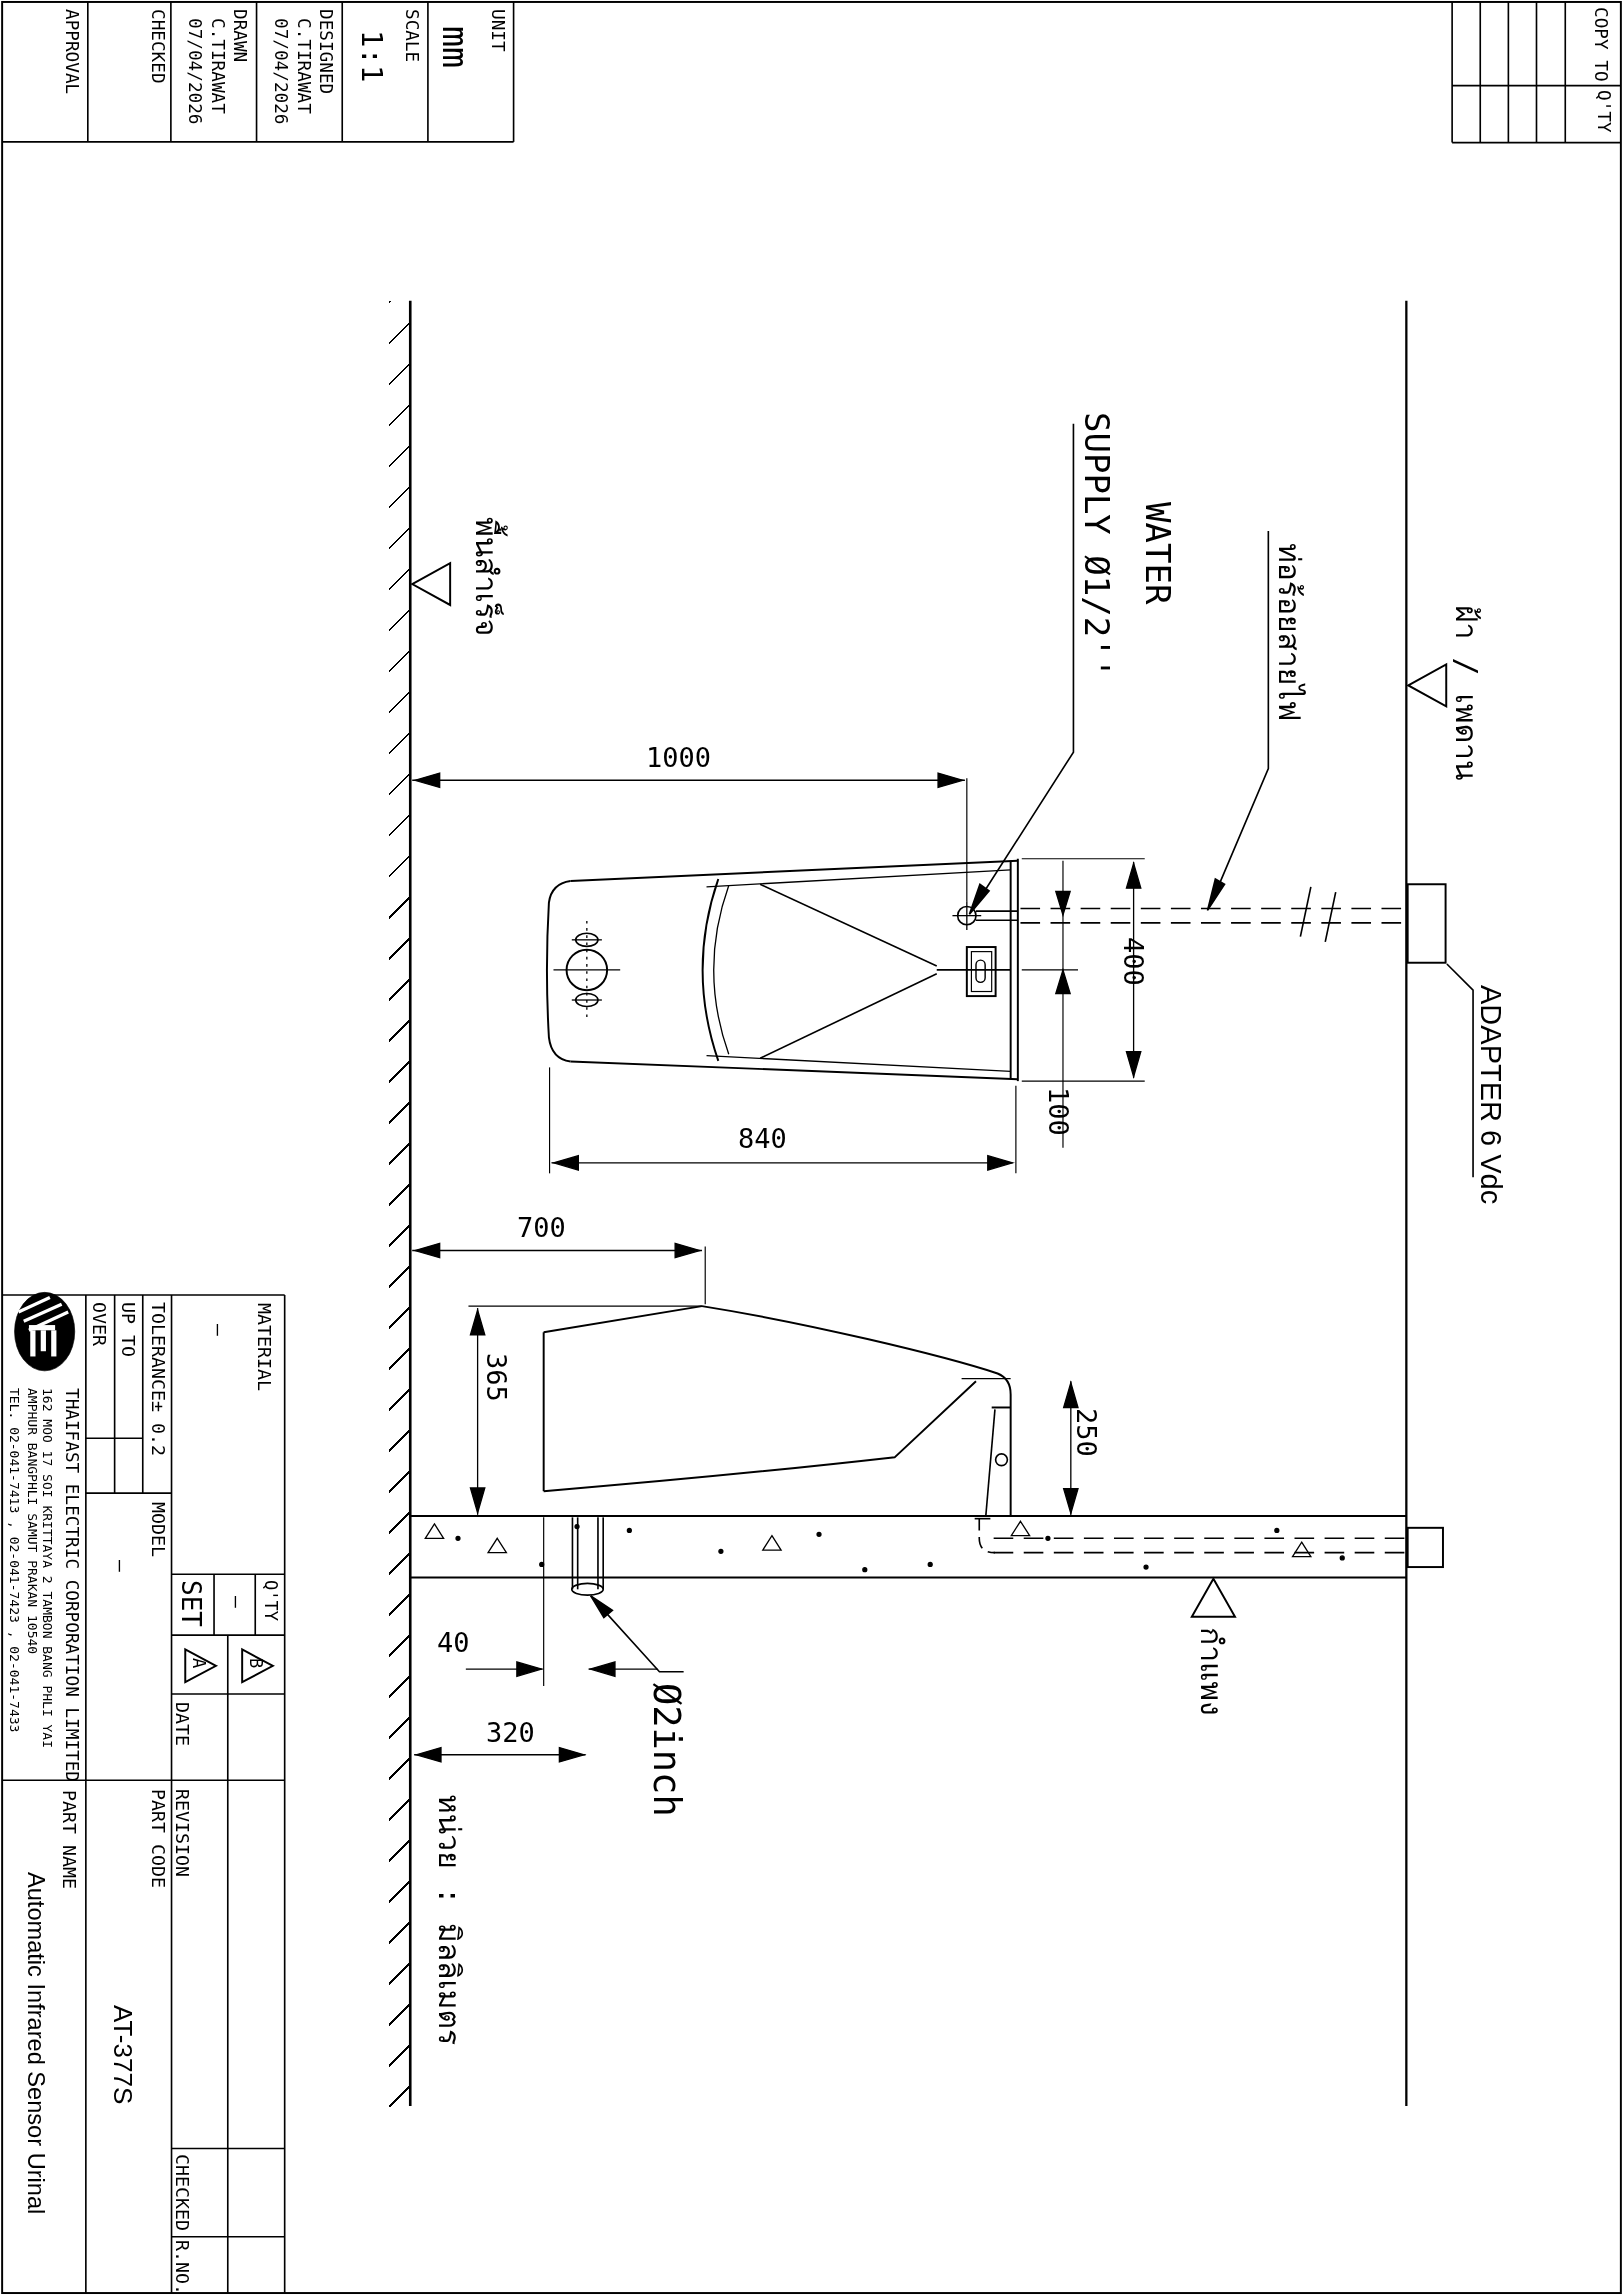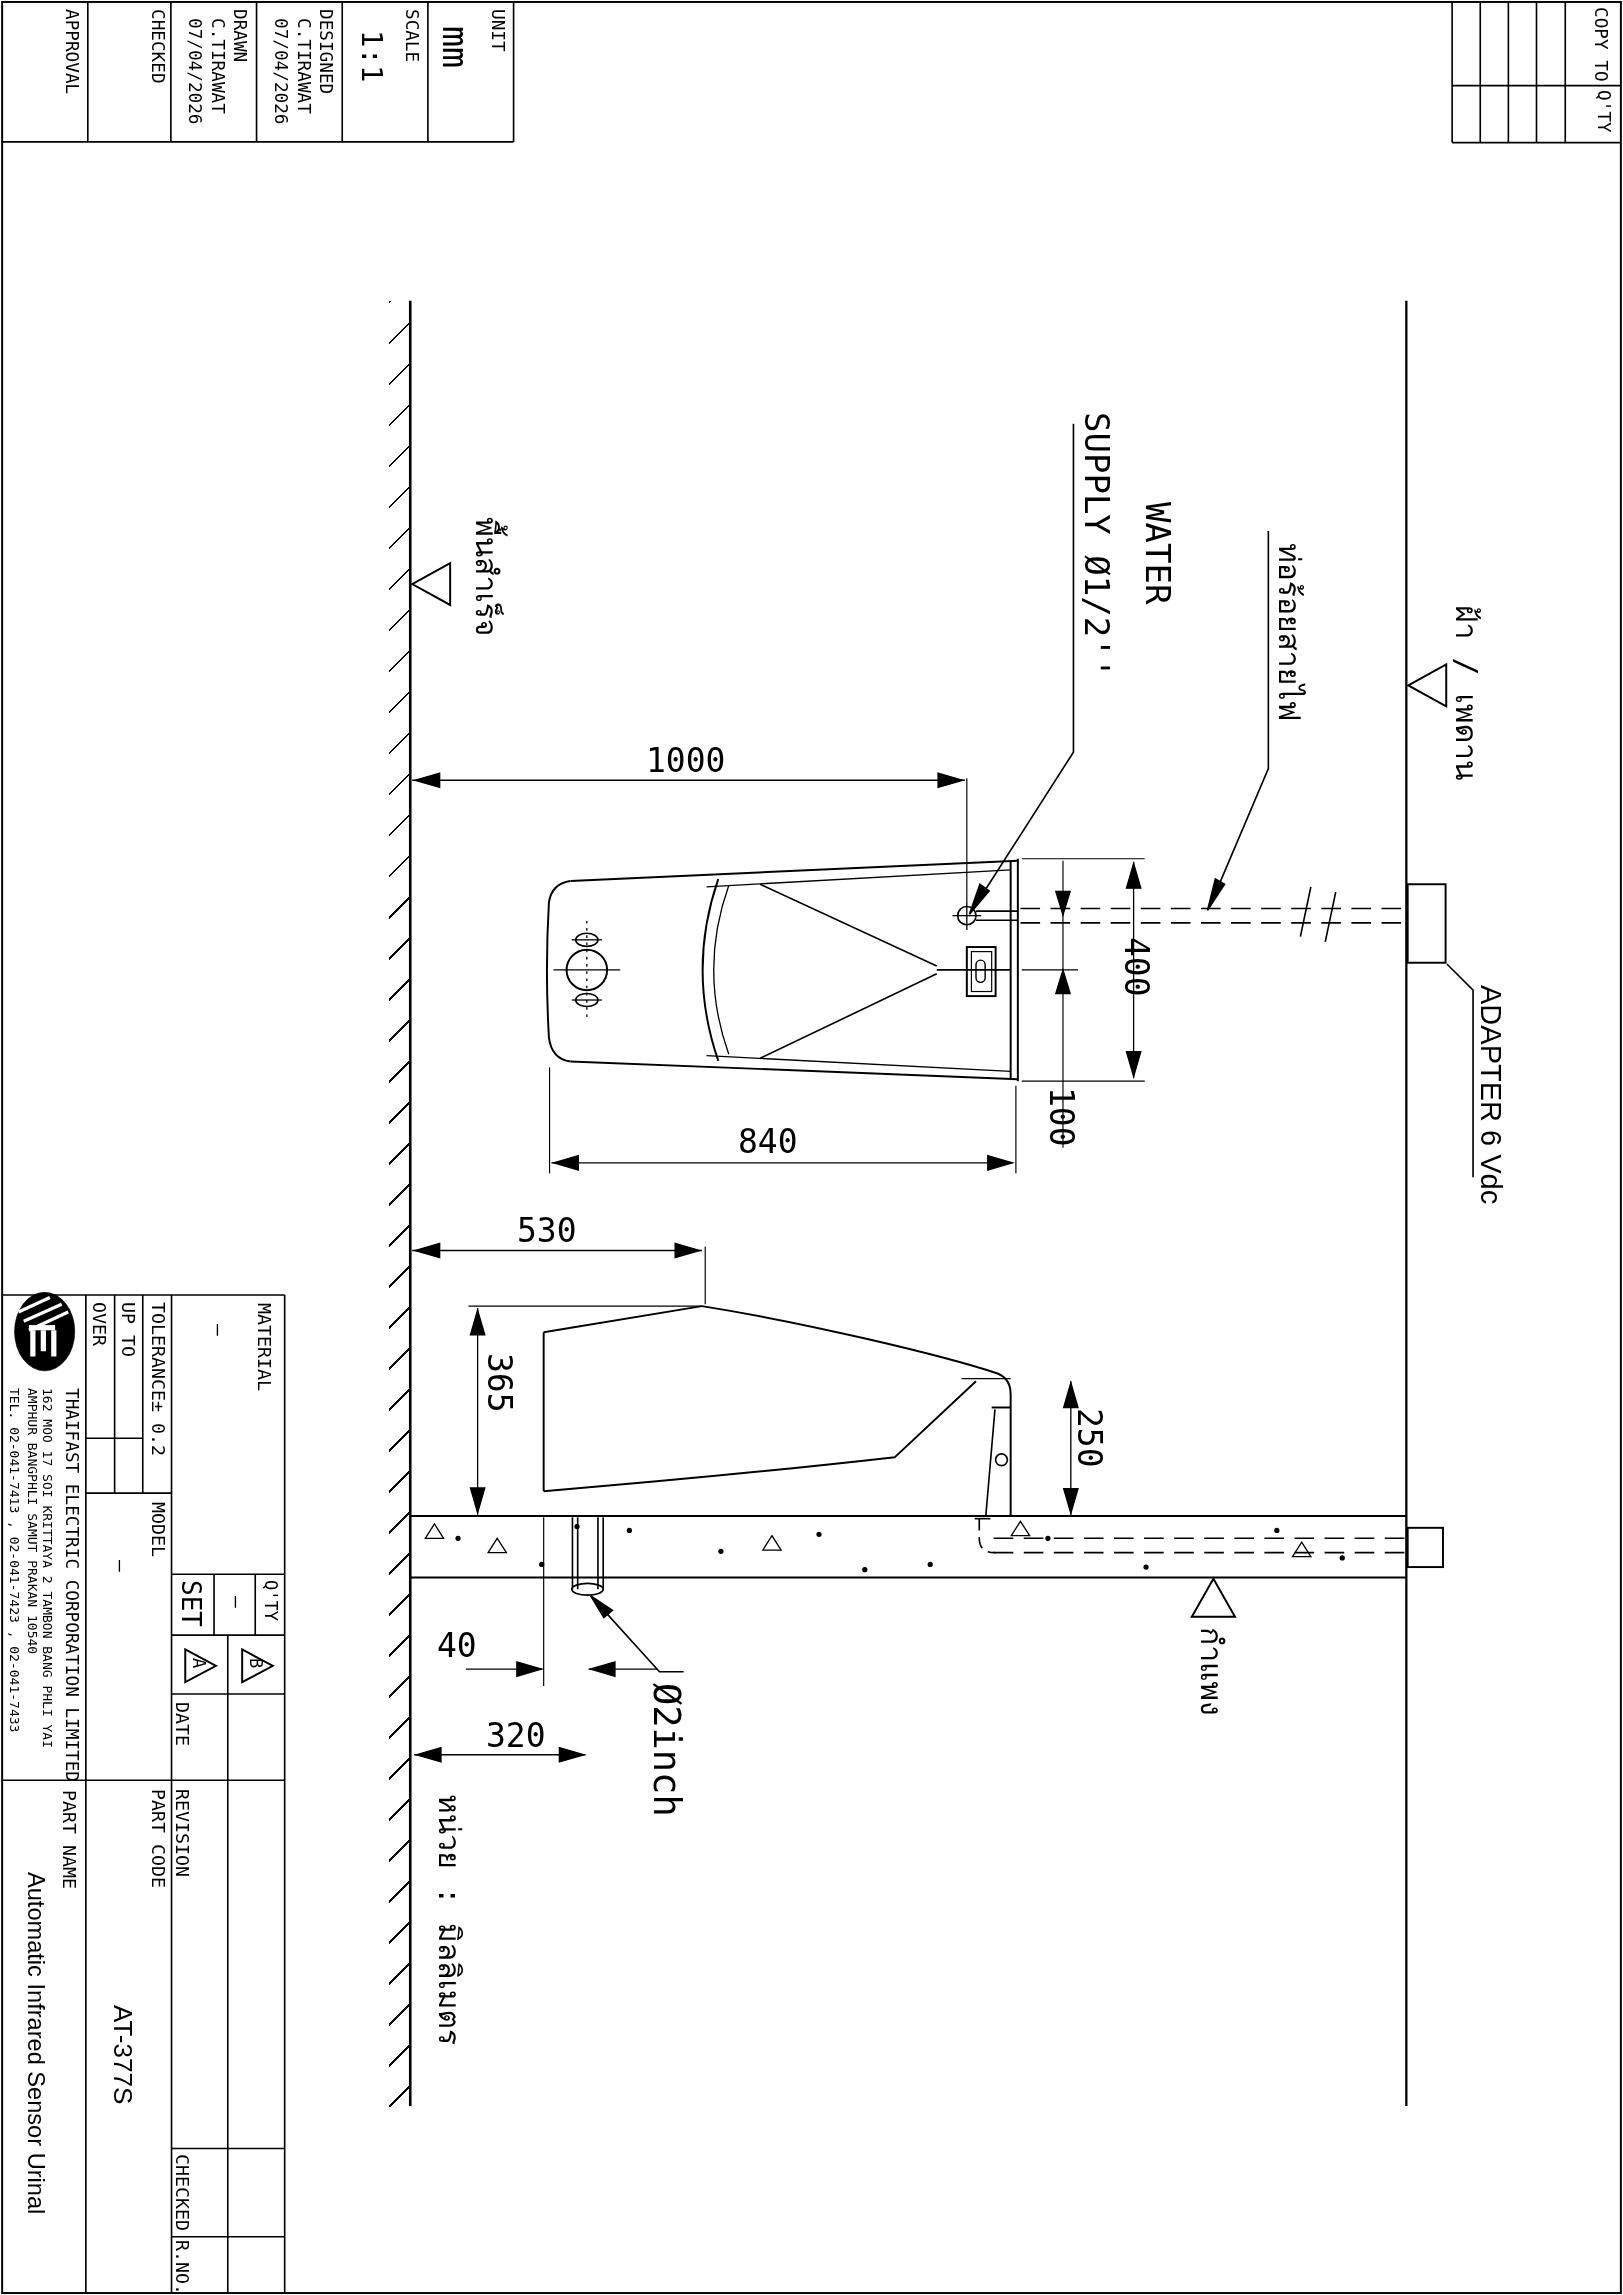--- a/index.html
+++ b/index.html
@@ -6,21 +6,21 @@
   #page{position:relative;width:1623px;height:2295px;background:#ffffff;overflow:hidden;
         font-family:"DejaVu Sans Mono",monospace;color:#000;}
   #linework{position:absolute;left:0;top:0;}
   .t{position:absolute;white-space:pre;line-height:1;color:#000;}
   .v{writing-mode:vertical-rl;text-orientation:sideways;}
   .cad{font-family:"DejaVu Sans Mono",monospace;}
   .arial{font-family:"Liberation Sans",sans-serif;}
   .hatch{position:absolute;left:389px;top:301px;width:21.6px;height:1806px;
          background:repeating-linear-gradient(135deg,#000 0 2px,transparent 2px 29px);}
   .f27{font-size:17.7px;} .f20{font-size:13px;} .f28{font-size:18.3px;} .f30{font-size:19.6px;}
-  .f40{font-size:26px;} .f44{font-size:29px;} .f46{font-size:30px;} .f50{font-size:33px;text-align:right;}
+  .f40{font-size:26px;} .f44{font-size:29px;} .f46{font-size:30px;} .f50{font-size:27px;text-align:right;}
   .f52{font-size:34px;} .f54{font-size:35px;} .f56{font-size:37px;} .f36{font-size:23.6px;}
   .f26{font-size:17px;}
 </style>
 </head>
 <body>
 
 <div id="page">
 
   <svg id="linework" width="1623" height="2295" viewBox="0 0 2481 3509" fill="none" stroke="#000">
 
@@ -245,21 +245,21 @@
   <div class="t v cad f27" style="left:402px;top:8.5px">SCALE</div>
   <div class="t v cad f44" style="left:357px;top:30px">1:1</div>
   <div class="t v cad f27" style="left:488px;top:8.5px">UNIT</div>
   <div class="t v cad f54" style="left:437px;top:26px">mm</div>
 
   <div class="t v cad f27" style="left:1591px;top:6.5px">COPY TO</div>
   <div class="t v cad f27" style="left:1594px;top:90px">Q'TY</div>
 
   <div class="t cad f50" style="left:646px;top:744px">1000</div>
   <div class="t cad f50" style="left:738px;top:1125px">840</div>
-  <div class="t cad f50" style="left:517px;top:1214px">530</div>
+  <div class="t cad f50" style="left:517px;top:1214px">700</div>
   <div class="t cad f50" style="left:437px;top:1629px">40</div>
   <div class="t cad f50" style="left:486px;top:1719px">320</div>
   <div class="t v cad f50" style="left:1120px;top:937px">400</div>
   <div class="t v cad f50" style="left:1045px;top:1087px">100</div>
   <div class="t v cad f50" style="left:483px;top:1353px">365</div>
   <div class="t v cad f50" style="left:1073px;top:1408px">250</div>
   <div class="t v cad f56" style="left:648px;top:1683px">Ø2inch</div>
 
   <div class="t v cad f52" style="left:1141px;top:502px">WATER</div>
   <div class="t v cad f52" style="left:1080px;top:412px">SUPPLY Ø1/2''</div>

